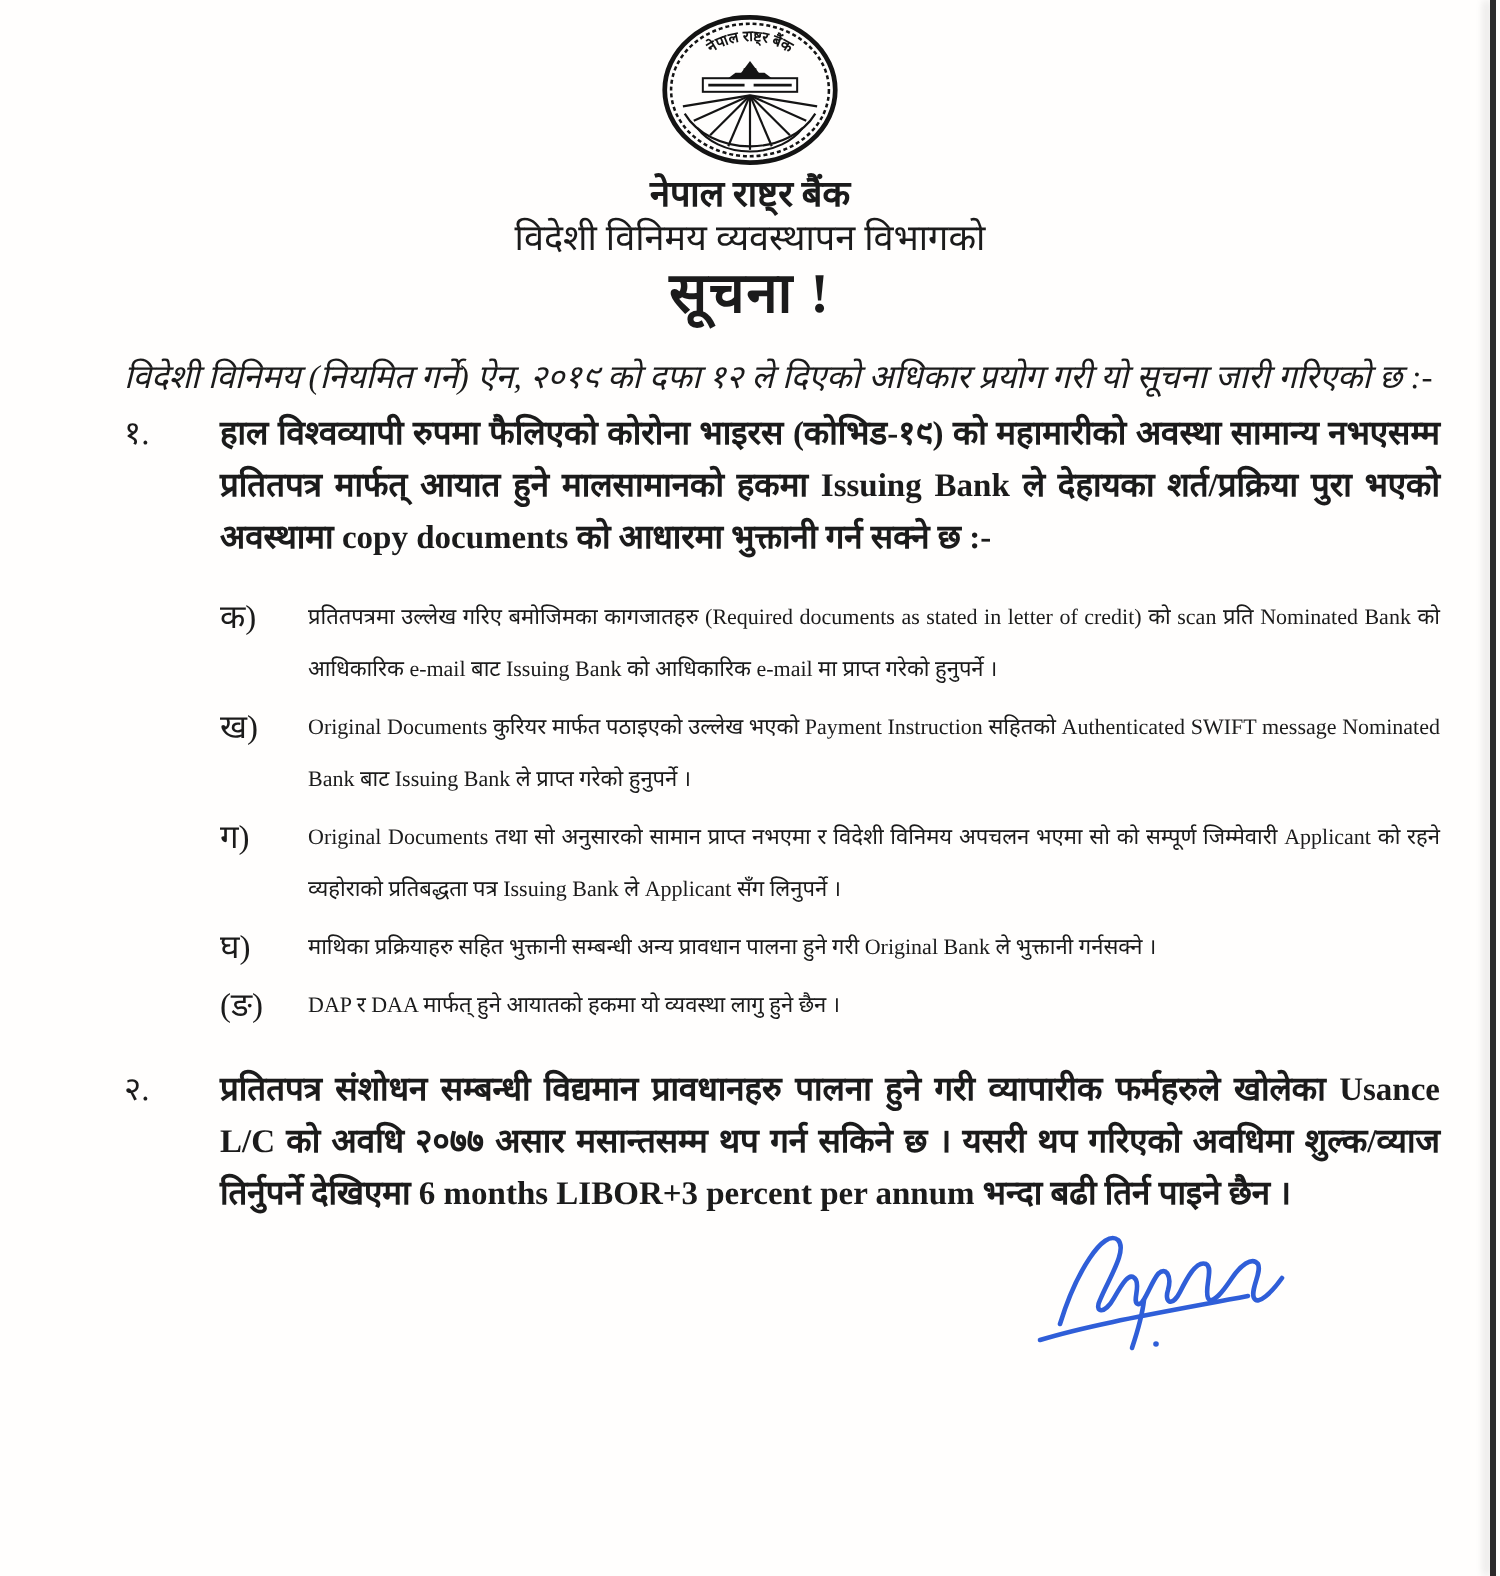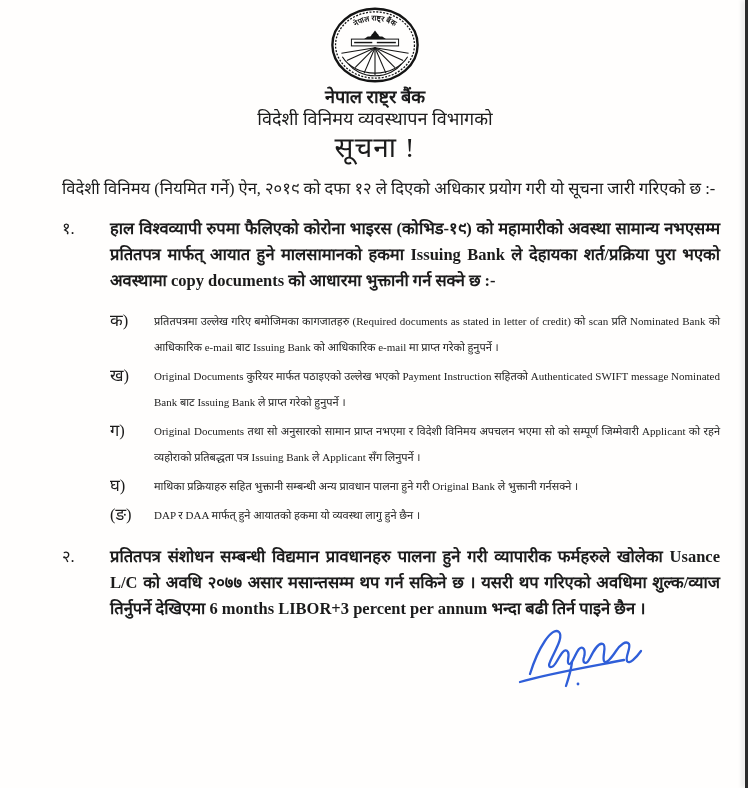--- a/index.html
+++ b/index.html
@@ -15,25 +15,25 @@
   .page{position:relative;width:750px;height:788px;background:#fffefd;}
   .scan-edge{
     position:absolute;top:0;right:2px;width:3px;height:788px;
     background:#2b2b2b;box-shadow:-3px 0 4px rgba(0,0,0,0.12);
   }
   
   .header{text-align:center;padding-top:6px;}
   .seal{display:block;margin:0 auto;width:92px;height:78px;}
   .bank-name{font-size:18px;font-weight:bold;line-height:22px;margin-top:2px;}
   .dept-name{font-size:18px;font-weight:normal;line-height:22px;}
-  .notice-title{font-size:28px;font-weight:normal;line-height:32px;margin-top:2px;letter-spacing:1px;}
+  .notice-title{font-size:28px;font-weight:bold;line-height:32px;margin-top:2px;letter-spacing:1px;}
   
   .content{padding:12px 30px 0 62px;}
   .intro{
-    font-size:16.5px;line-height:26px;text-align:justify;margin:0 0 14px 0;
+    font-size:16.5px;line-height:26px;text-align:justify;margin:0 0 2px 0;font-style:italic;
   }
   .item{display:flex;margin-bottom:14px;}
   .item-num{flex:0 0 48px;font-size:16.5px;line-height:26px;}
   .item-text{flex:1;font-size:16.5px;line-height:26px;text-align:justify;font-weight:bold;}
   .sub-list{margin:2px 0 0 48px;}
   .sub-item{display:flex;margin-bottom:3px;}
   .sub-label{flex:0 0 44px;font-size:16.5px;line-height:26px;}
   .sub-text{flex:1;font-size:11px;line-height:26px;text-align:justify;}
   
   .footer{position:relative;height:140px;}

